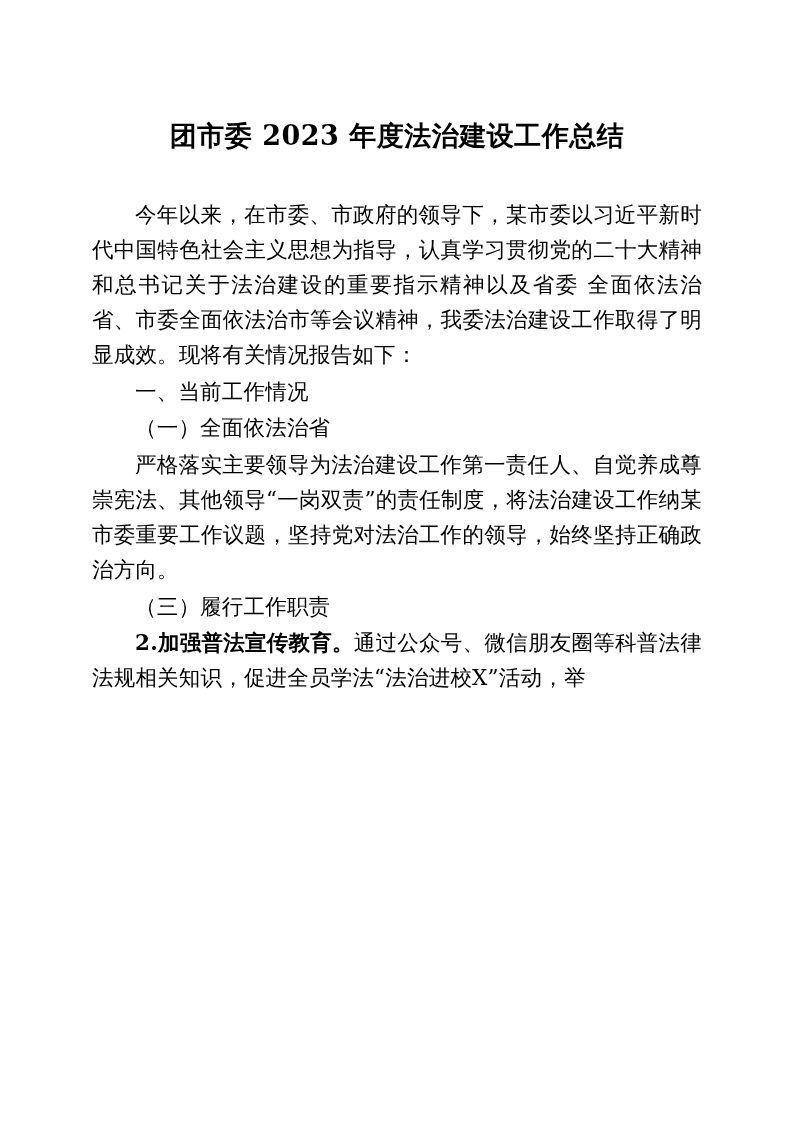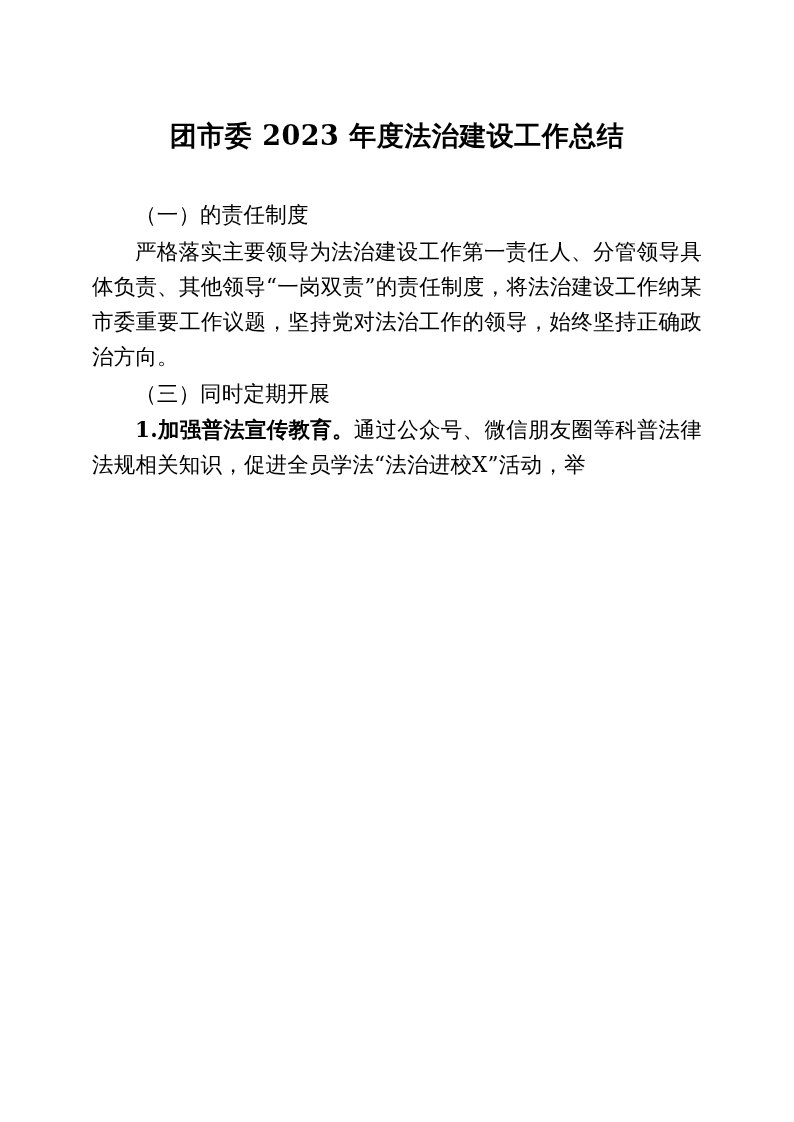--- a/index.html
+++ b/index.html
@@ -47,25 +47,27 @@
     font-weight: bold;
   }
 </style>
 </head>
 <body>
 
 <div class="page">
 
   <h1 class="doc-title">团市委 2023 年度法治建设工作总结</h1>
 
+  <p class="para indent2">今年以来，在市委、市政府的领导下，某市委以习近平新时代中国特色社会主义思想为指导，认真学习贯彻党的二十大精神和总书记关于法治建设的重要指示精神以及省委 全面依法治省、市委全面依法治市等会议精神，我委法治建设工作取得了明显成效。现将有关情况报告如下：</p>
 
+  <p class="para indent2">一、当前工作情况</p>
 
-  <p class="para indent2">（一）的责任制度</p>
+  <p class="para indent2">（一）全面依法治省</p>
 
-  <p class="para indent2">严格落实主要领导为法治建设工作第一责任人、分管领导具体负责、其他领导“一岗双责”的责任制度，将法治建设工作纳某市委重要工作议题，坚持党对法治工作的领导，始终坚持正确政治方向。</p>
+  <p class="para indent2">严格落实主要领导为法治建设工作第一责任人、自觉养成尊崇宪法、其他领导“一岗双责”的责任制度，将法治建设工作纳某市委重要工作议题，坚持党对法治工作的领导，始终坚持正确政治方向。</p>
 
 
 
-  <p class="para indent2">（三）同时定期开展</p>
+  <p class="para indent2">（三）履行工作职责</p>
 
-  <p class="para indent2"><b>1.加强普法宣传教育。</b><span>通过公众号、微信朋友圈等科普法律法规相关知识，促进全员学法“法治进校X”活动，举</span></p>
+  <p class="para indent2"><b>2.加强普法宣传教育。</b><span>通过公众号、微信朋友圈等科普法律法规相关知识，促进全员学法“法治进校X”活动，举</span></p>
 
 </div>
 
 </body></html>

